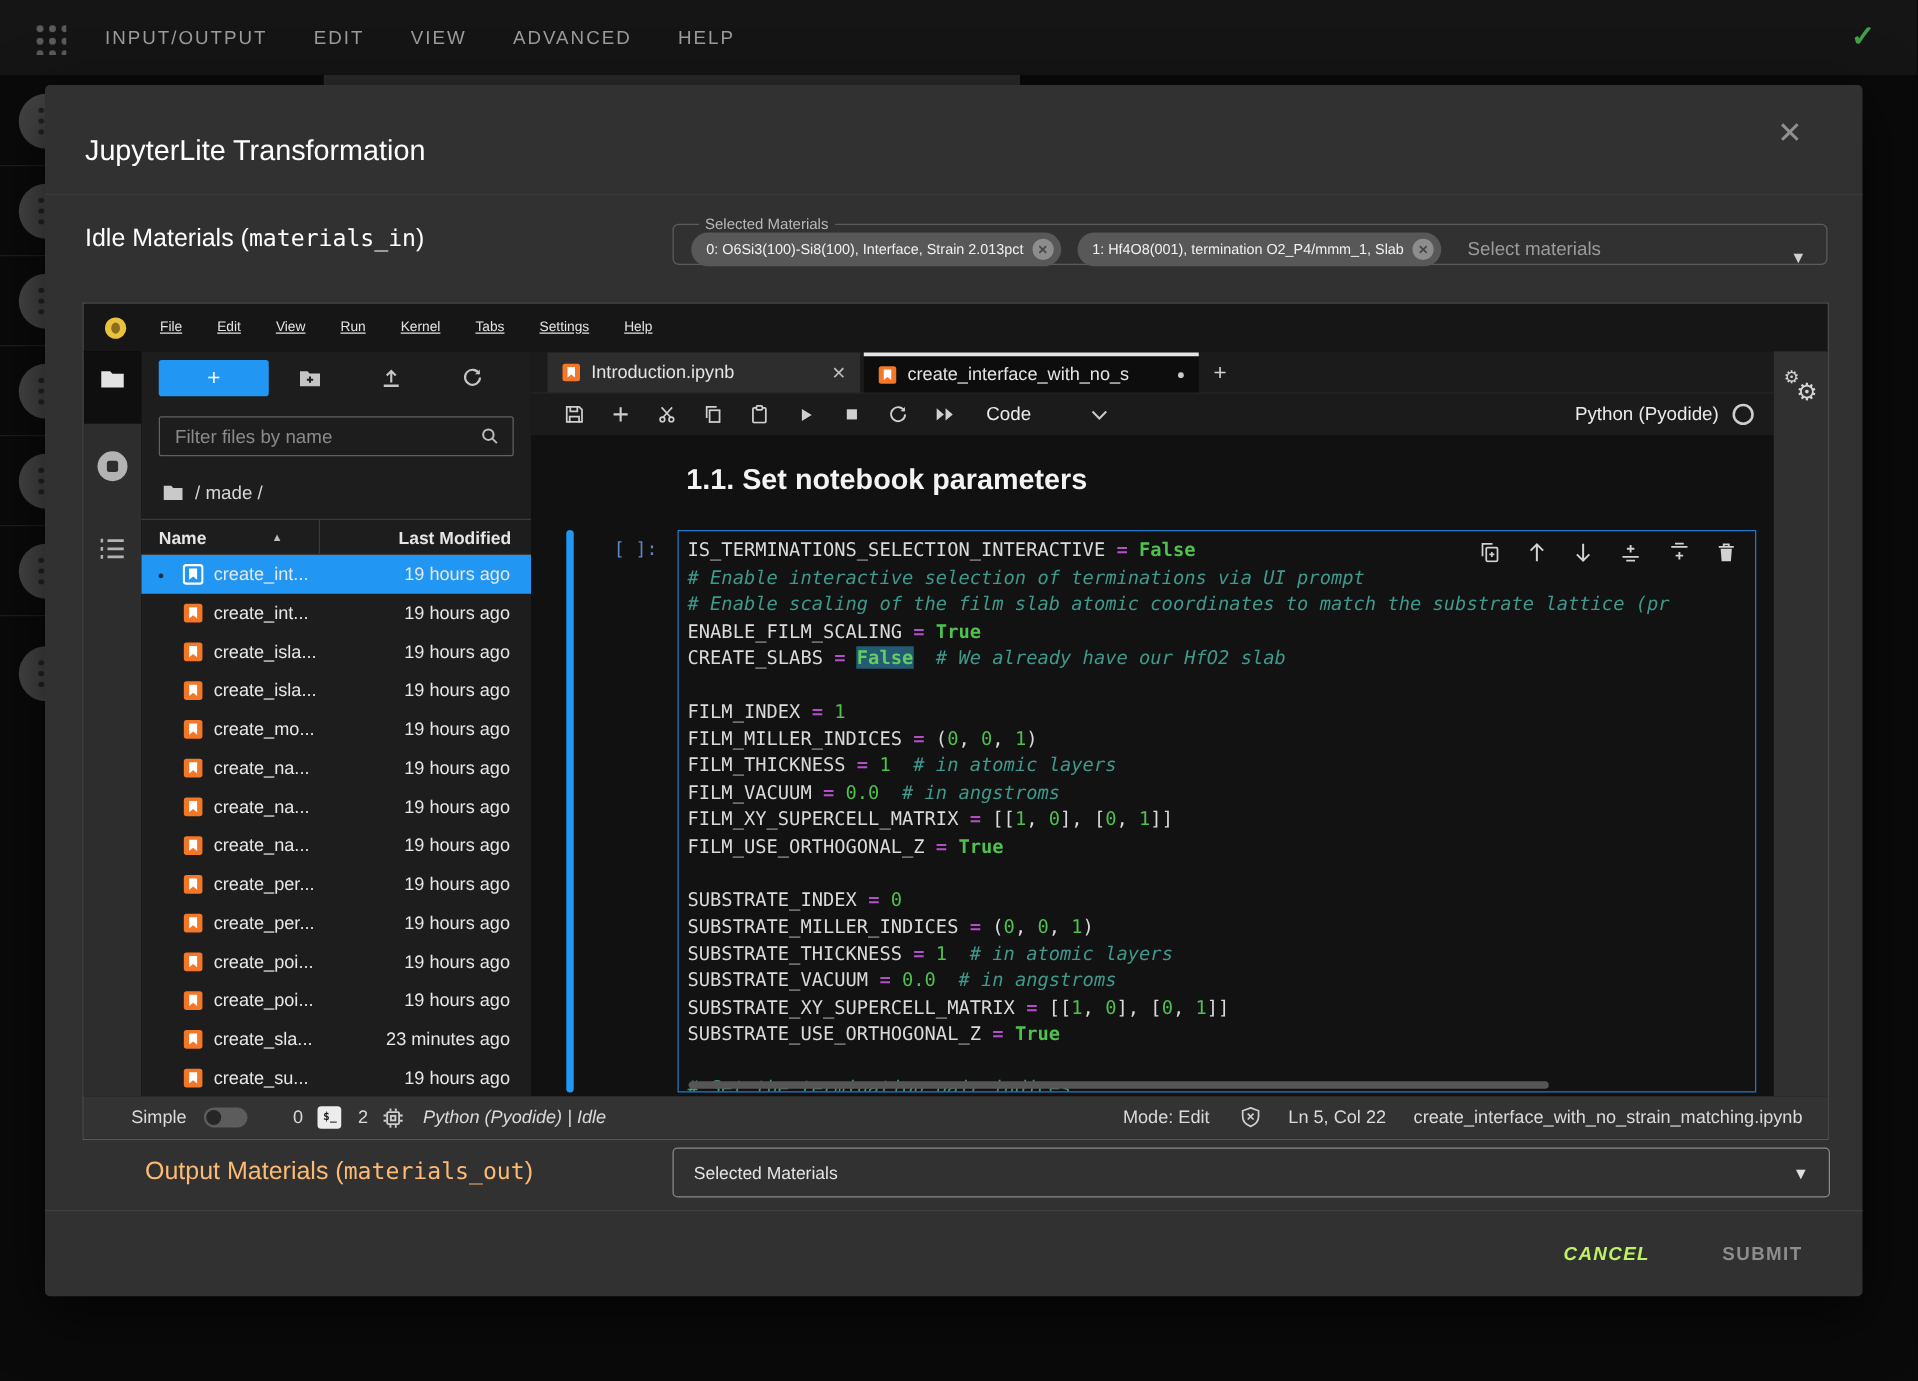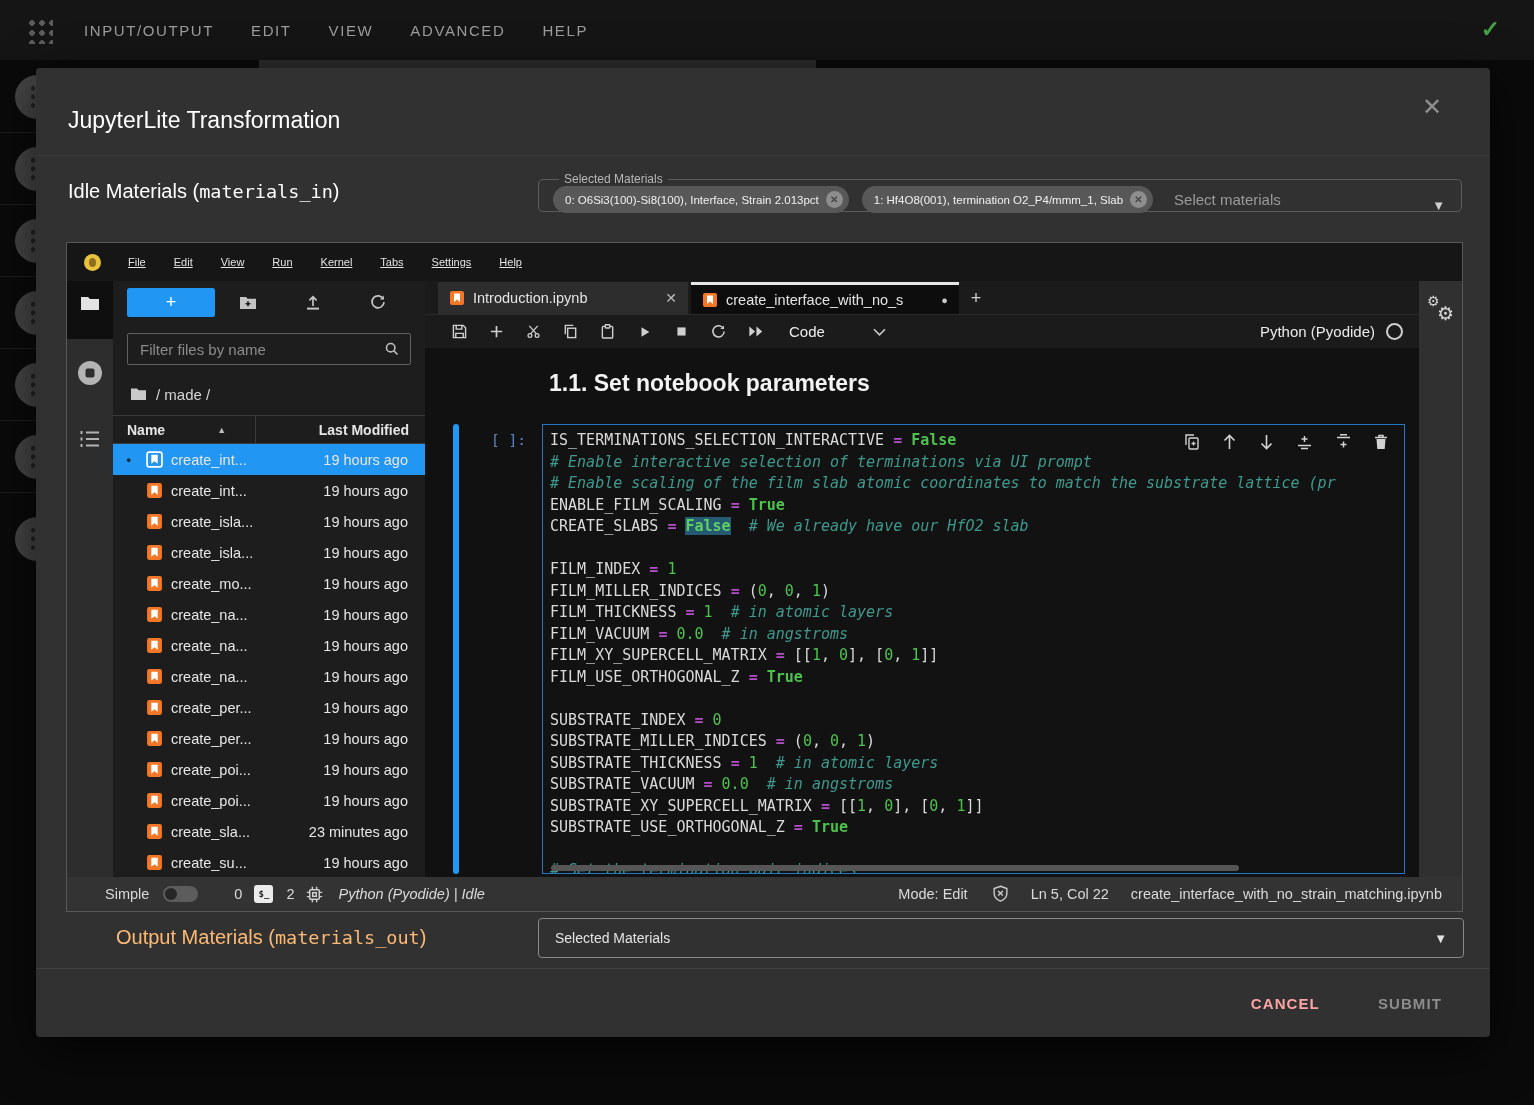--- a/index.html
+++ b/index.html
@@ -135,21 +135,21 @@
   .js-cursor{margin-left:22px;}
   .js-file{margin-left:22px;margin-right:20px;}
 
   
   .output-label{position:absolute;left:32px;top:858px;font-size:20px;color:#fdba74;margin-left:48px;}
   .output-label .mono{font-size:18.5px;}
   .out-dd{position:absolute;left:502px;top:850px;width:892px;height:38px;border:1px solid #8a8a8a;border-radius:4px;display:flex;align-items:center;padding:0 16px;color:#e4e4e4;font-size:14px;cursor:pointer;}
   .out-dd .dd-arrow{margin-left:auto;font-size:13px;color:#e0e0e0;}
   .dlg-footer{position:absolute;left:0;right:0;bottom:0;height:69px;border-top:1px solid #404040;display:flex;align-items:center;justify-content:flex-end;gap:46px;padding-right:42px;box-sizing:border-box;}
   .btn{background:none;border:none;font-size:15px;font-weight:bold;letter-spacing:1.1px;cursor:pointer;font-family:"Liberation Sans",sans-serif;}
-  .btn-cancel{color:#fca5a5;}
+  .btn-cancel{color:#bef264;font-style:italic;}
   .btn-submit{color:#8d8d8d;}
   svg{display:block;}
 </style>
 </head>
 <body>
 
 <div class="stage">
 
   <header class="topbar">
     <div class="apps-icon"></div>

